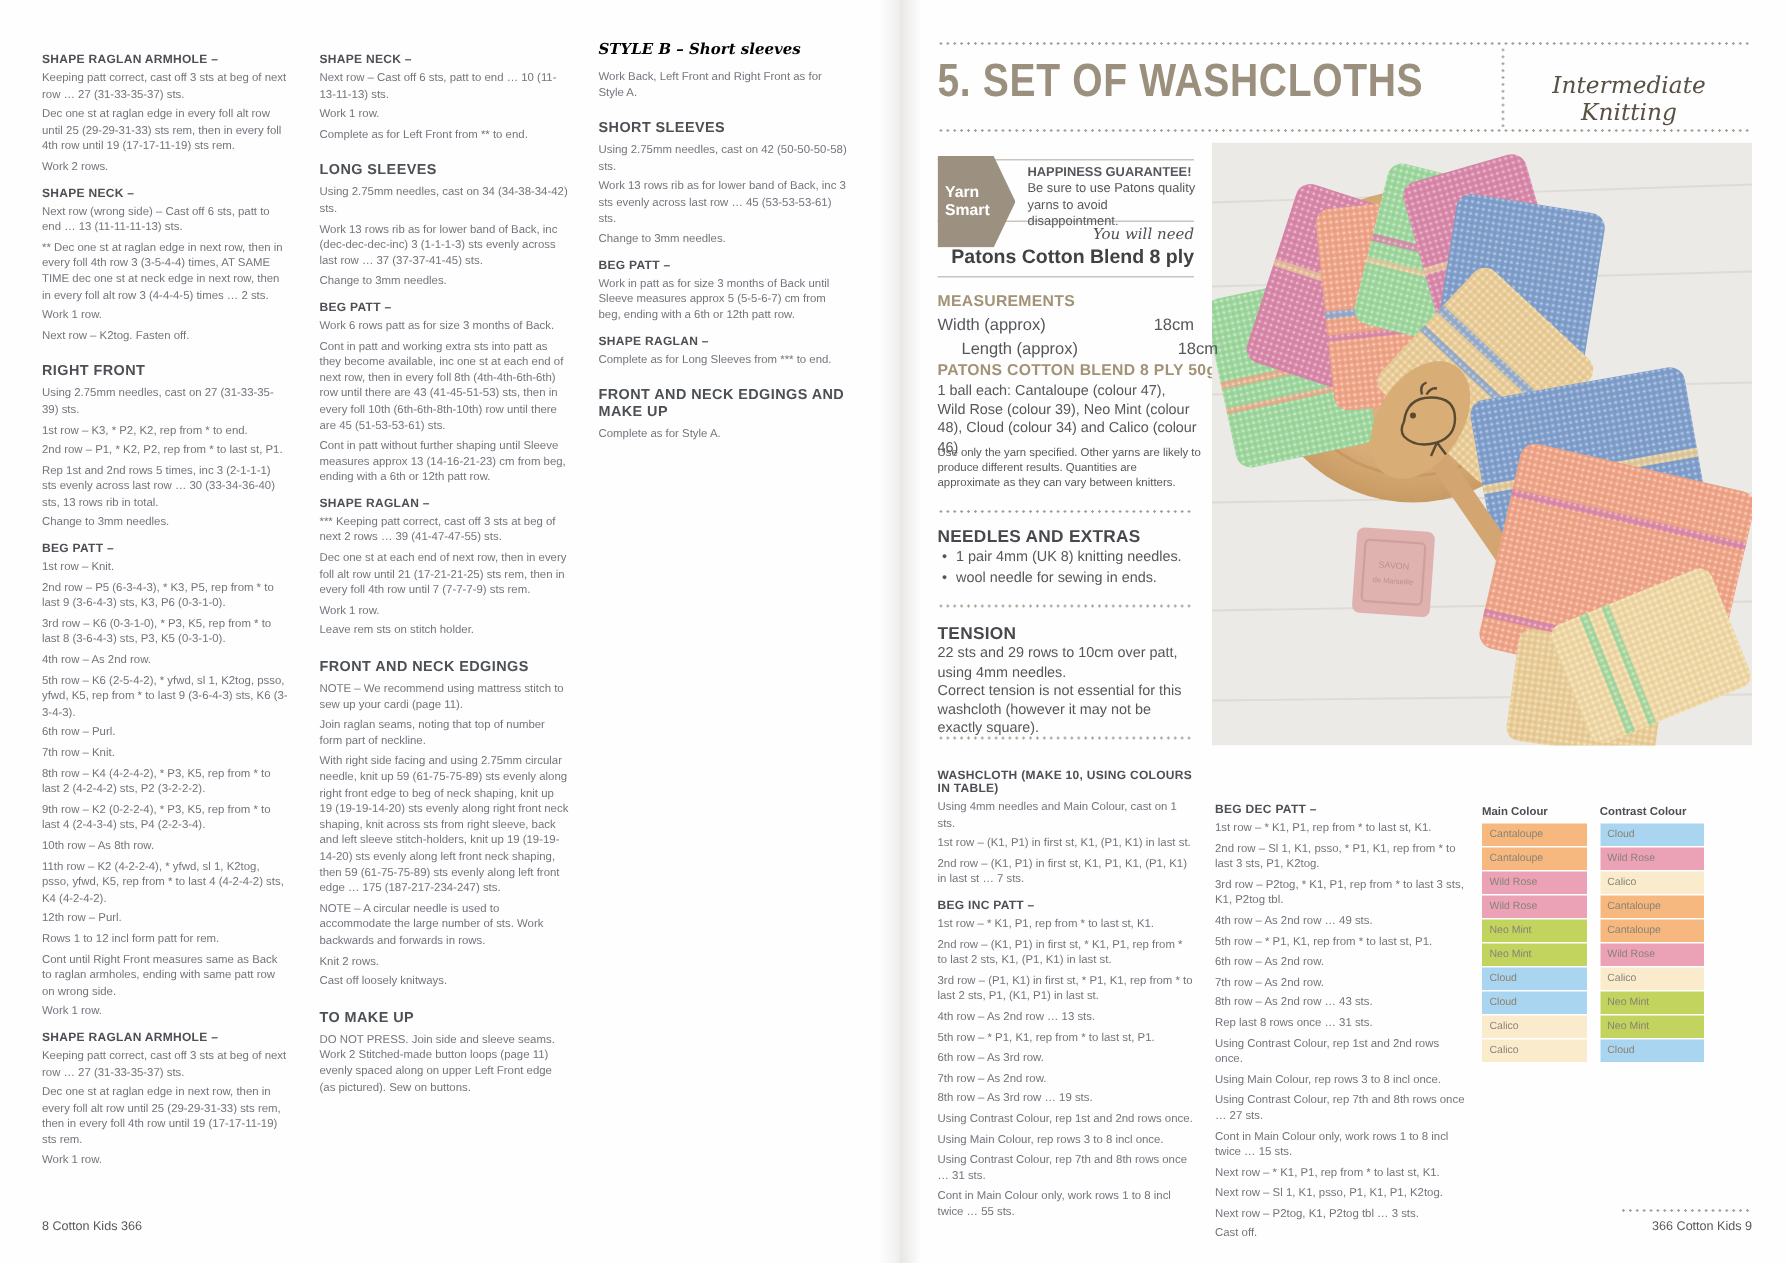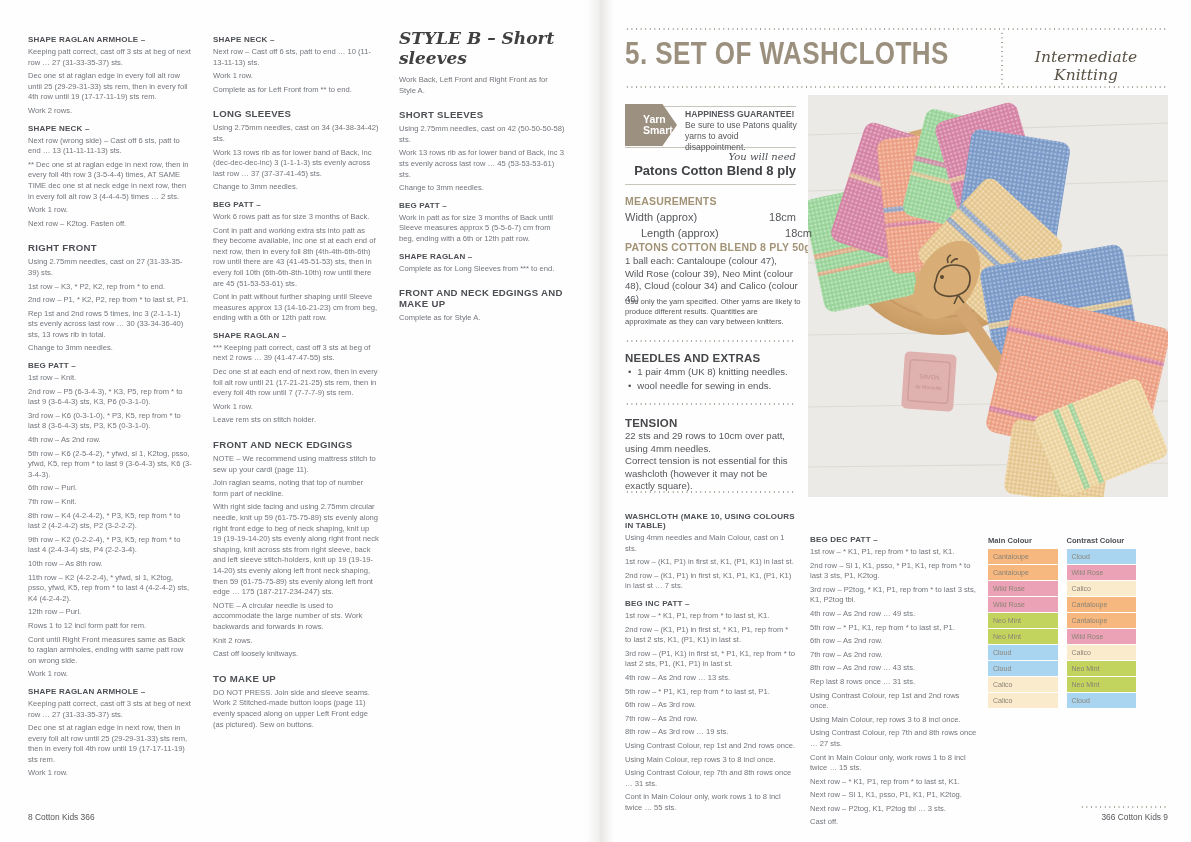--- a/index.html
+++ b/index.html
@@ -13,33 +13,33 @@
   .dotv{position:absolute;width:2px;background-image:radial-gradient(circle,#a39c90 .8px,transparent .95px);
         background-size:2px 4.6px;background-repeat:repeat-y;}
   .soll{position:absolute;height:1px;background:#c9c5bd;}
 
   
   .col{position:absolute;top:28px;}
   .blk{margin:0 0 3px 0;}
   .p{font-size:7.6px;line-height:10.6px;color:#71757b;filter:blur(.5px);}
   .h2{font-size:8px;font-weight:bold;color:#4c4f54;letter-spacing:.2px;margin:7px 0 3px;filter:blur(.45px);}
   .h1{font-size:9.6px;font-weight:bold;color:#4c4f54;letter-spacing:.3px;margin:13px 0 4px;filter:blur(.45px);}
-  .tan{font-family:"DejaVu Serif",serif;font-style:italic;font-weight:bold;font-size:17px;color:#404040;
+  .tan{font-family:"DejaVu Serif",serif;font-style:italic;font-weight:bold;font-size:10px;color:#000000;
        margin:0 0 7px;filter:blur(.35px);}
 
   
   .rp-title{position:absolute;left:625px;top:36px;font-weight:bold;font-size:31px;color:#9b8f7e;
             letter-spacing:.5px;transform:scaleX(.84);transform-origin:left top;white-space:nowrap;}
   .rp-level{position:absolute;left:1004px;top:48px;width:164px;text-align:center;
             font-family:"DejaVu Serif",serif;font-style:italic;font-size:15.5px;color:#585144;}
   .ys-box{position:absolute;left:625px;top:106px;width:171px;height:40px;border-top:1px solid #c9c5bd;
           border-bottom:1px solid #c9c5bd;}
-  .ys-badge{position:absolute;left:0;top:-3px;width:52px;height:42px;background:#9c9080;color:#fff;
+  .ys-badge{position:absolute;left:0;top:-3px;width:52px;height:61px;background:#9c9080;color:#fff;
             clip-path:polygon(0 0,72% 0,100% 50%,72% 100%,0 100%);display:flex;flex-direction:column;
-            justify-content:center;padding-left:18px;box-sizing:border-box;}
+            justify-content:center;padding-left:5px;box-sizing:border-box;}
   .ys-badge div{font-weight:bold;font-size:10.5px;line-height:11.5px;}
   .ys-text{position:absolute;left:60px;top:2px;width:112px;}
   .ys-text .hd{font-weight:bold;font-size:8.6px;color:#55575b;margin-bottom:1px;}
   .ys-text .bd{font-size:8.6px;line-height:10.8px;color:#55575b;}
   .ywn{position:absolute;left:625px;width:171px;text-align:right;}
   .ywn .it{font-family:"DejaVu Serif",serif;font-style:italic;font-size:10px;color:#4c4f54;}
   .ywn .nm{font-weight:bold;font-size:13px;color:#3f4144;margin-top:1px;}
   .tan-h{position:absolute;left:625px;font-weight:bold;font-size:10.5px;color:#a29376;letter-spacing:.2px;}
   .sec-h{position:absolute;left:625px;font-weight:bold;font-size:11.5px;color:#46484c;letter-spacing:.2px;}
   .meas-row{position:absolute;left:625px;width:171px;display:flex;justify-content:space-between;

